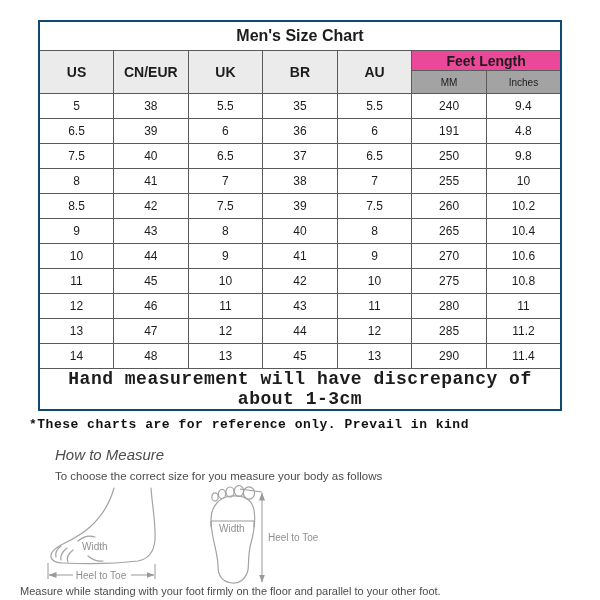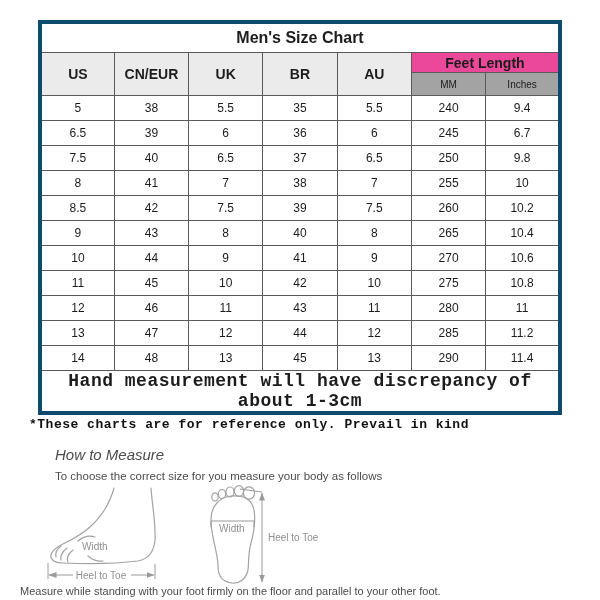--- a/index.html
+++ b/index.html
@@ -5,21 +5,21 @@
   html, body { margin:0; padding:0; }
   body {
     width:600px; height:600px; background:#ffffff;
     font-family:"Liberation Sans", sans-serif;
     position:relative; overflow:hidden; color:#1c1c1c;
   }
   
   .size-table {
     position:absolute; left:38px; top:20px; width:524px;
     border-collapse:collapse; table-layout:fixed;
-    border:4px solid #0c4a6e; text-align:center;
+    border:2px solid #0c4a6e; text-align:center;
   }
   .size-table th, .size-table td { border:1px solid #5a5a5a; padding:0; }
   .title-cell {
     height:28px; font-size:16px; font-weight:bold; background:#ffffff;
   }
   .col-head {
     background:#ebebeb; font-size:14px; font-weight:bold;
   }
   .feet-head { background:#ec4899; font-size:14px; font-weight:bold; height:19px; }
   .sub-head  { background:#a3a3a3; font-size:10px; font-weight:normal; height:22px; }
@@ -81,22 +81,22 @@
         <td>5.5</td>
         <td>240</td>
         <td>9.4</td>
       </tr>
       <tr>
         <td>6.5</td>
         <td>39</td>
         <td>6</td>
         <td>36</td>
         <td>6</td>
-        <td>245</td>
-        <td>6.7</td>
+        <td>191</td>
+        <td>4.8</td>
       </tr>
       <tr>
         <td>7.5</td>
         <td>40</td>
         <td>6.5</td>
         <td>37</td>
         <td>6.5</td>
         <td>250</td>
         <td>9.8</td>
       </tr>

